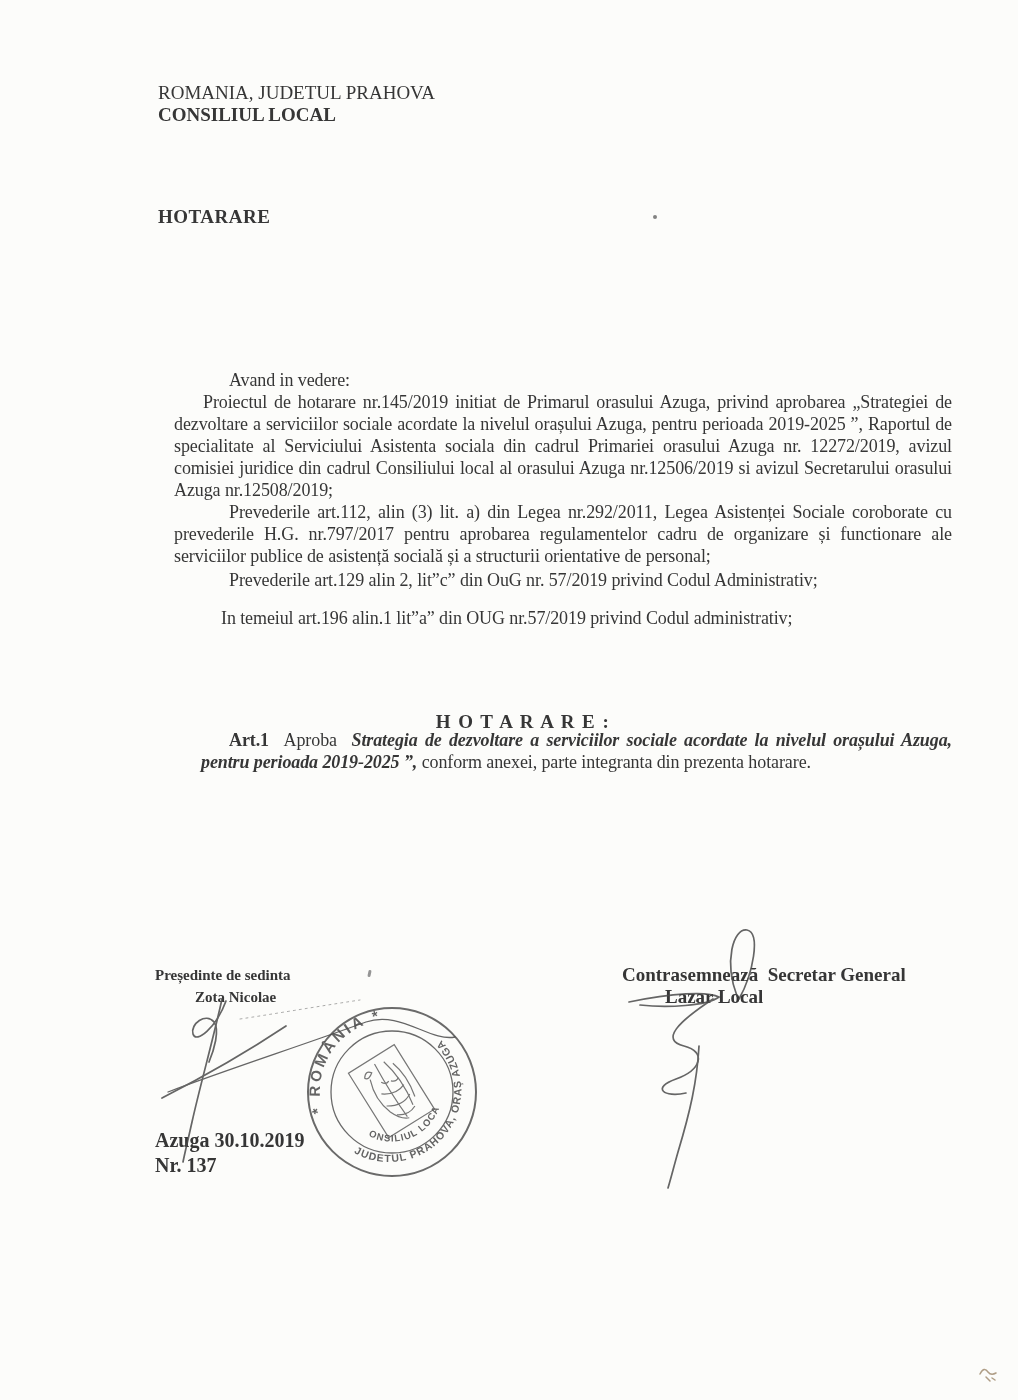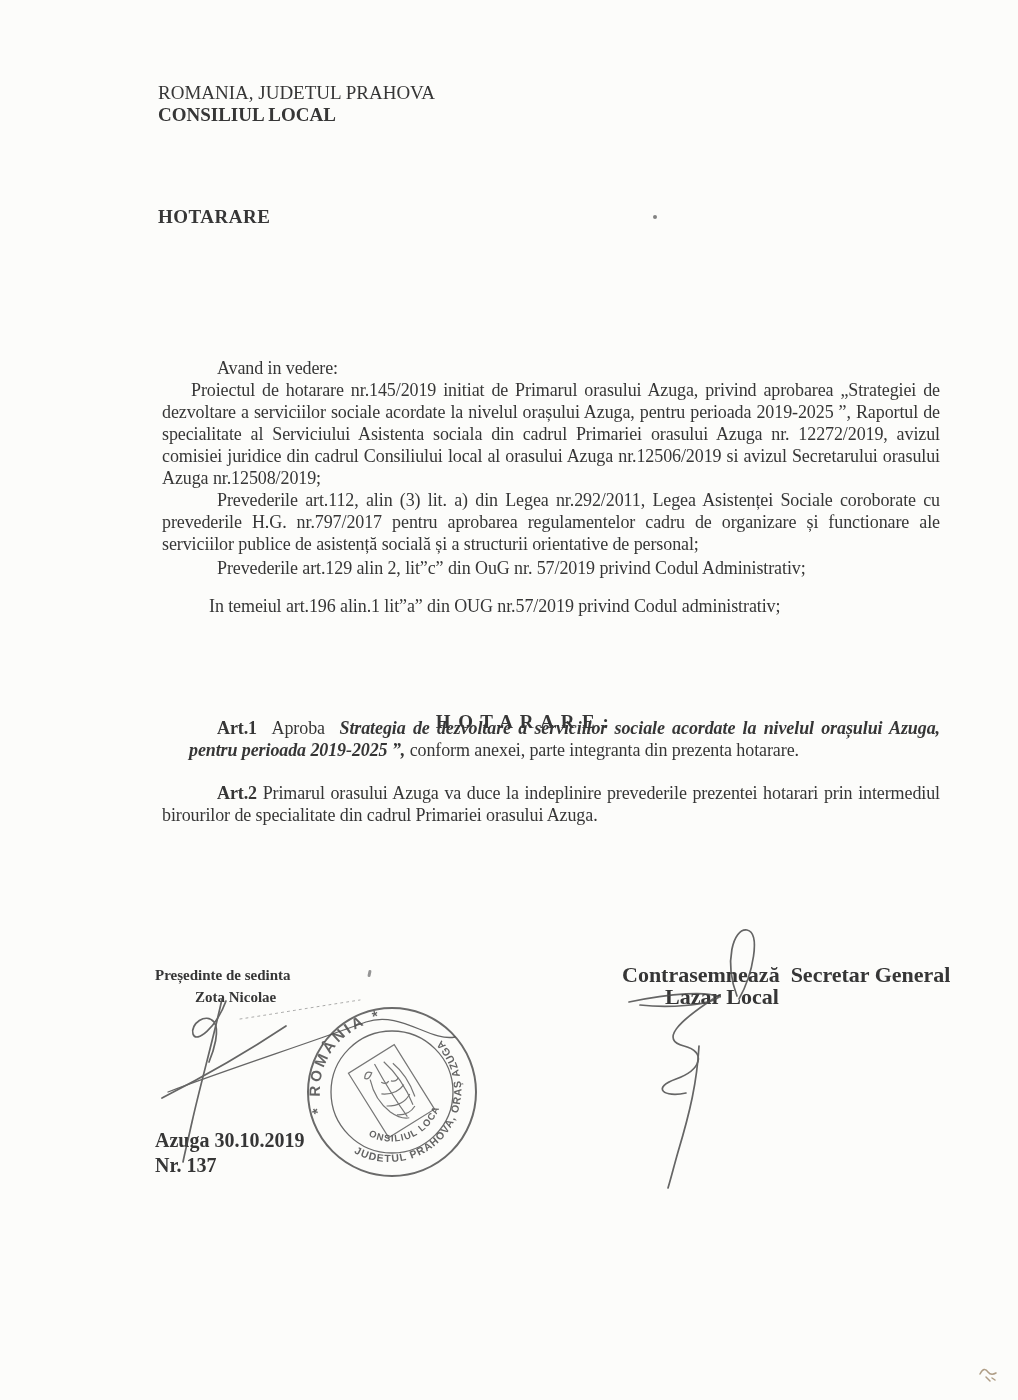--- a/index.html
+++ b/index.html
@@ -10,21 +10,21 @@
     color:#363636;
   }
   .blk { position:absolute; }
   .line { display:block; }
   .b { font-weight:bold; }
   .bi { font-weight:bold; font-style:italic; }
   .prewrap { white-space:pre-wrap; }
   .para {
     position:absolute; left:158px; width:778px;
     font-size:18px; line-height:22px; letter-spacing:-0.1px;
-    text-align:justify; margin:4px;
+    text-align:justify; margin:16px;
   }
   
   [data-name="letterhead"] { left:158px; top:62px; font-size:19px; line-height:22px;margin-top:20px; }
   
   [data-name="doc-title"] { left:158px; top:206px; width:680px; text-align:left;
       font-size:19px; letter-spacing:0.5px; }
   [data-name="title-stray-dot"] { left:653px; top:215px; width:4px; height:4px;
       background:#5a5a5a; border-radius:50%; opacity:.75; }
   [data-name="doc-subtitle"] { left:185px; top:229px; width:748px; font-size:18px;
       line-height:22px; text-align:justify; letter-spacing:-0.2px; }
@@ -36,21 +36,21 @@
   [data-name="preamble-p4"]      { top:591px; text-indent:47px; }
   [data-name="adoption-line"]    { top:633px; text-indent:63px; font-weight:bold; font-size:18.5px; }
   [data-name="decision-heading"] { left:158px; top:671px; width:730px; text-align:center;
       font-weight:bold; font-size:19px; letter-spacing:1.5px;margin-top:40px; }
   
   [data-name="article-1"] { top:713px; left:158px; padding-left:27px; width:751px; text-indent:28px; }
   [data-name="article-2"] { top:778px; text-indent:55px; }
   
   [data-name="signature-left"]  { left:155px; top:964px; font-size:15px; line-height:22px; font-weight:bold; }
   [data-name="signature-left"] .name { padding-left:40px; }
-  [data-name="signature-right"] { left:622px; top:964px; font-size:22px; line-height:22px; font-weight:bold; }
+  [data-name="signature-right"] { left:622px; top:964px; font-size:19px; line-height:22px; font-weight:bold; }
   [data-name="signature-right"] .name { padding-left:43px; }
   [data-name="sedinta-stray-mark"] { left:368px; top:970px; width:3px; height:7px;
       background:#6a6a6a; border-radius:2px; transform:rotate(12deg); opacity:.7; }
   
   [data-name="issue-block"] { left:155px; top:1128px; font-size:20px; line-height:25px; font-weight:bold; }
   
   [data-name="council-stamp"] { position:absolute; left:304px; top:1004px; width:176px; height:176px; }
   .stamp-text text { font-family:"Liberation Sans","DejaVu Sans",sans-serif; font-weight:bold; }
   [data-name="signatures-overlay"] { position:absolute; left:0; top:0; width:1018px; height:1400px;
       pointer-events:none; }
@@ -70,21 +70,20 @@
 
   <p class="para" data-name="preamble-intro">Avand in vedere:</p>
   <p class="para" data-name="preamble-p1">Proiectul de hotarare nr.145/2019 initiat de Primarul orasului Azuga,  privind aprobarea „Strategiei de dezvoltare a serviciilor sociale  acordate la nivelul orașului Azuga, pentru perioada 2019-2025 ”, Raportul de specialitate al Serviciului Asistenta sociala din cadrul Primariei orasului Azuga nr. 12272/2019, avizul comisiei juridice  din cadrul Consiliului local al orasului Azuga nr.12506/2019 si avizul  Secretarului orasului Azuga nr.12508/2019;</p>
   <p class="para" data-name="preamble-p2">Prevederile art.112, alin (3) lit. a) din Legea nr.292/2011, Legea Asistenței Sociale coroborate cu prevederile H.G. nr.797/2017 pentru aprobarea regulamentelor cadru de organizare și functionare ale serviciilor publice de asistență socială și a structurii orientative de personal;</p>
   <p class="para" data-name="preamble-p3">Prevederile art.129 alin 2, lit”c” din OuG nr. 57/2019 privind Codul Administrativ;</p>
   <p class="para" data-name="preamble-p4">In temeiul art.196 alin.1 lit”a” din OUG nr.57/2019 privind Codul administrativ;</p>
   <div class="blk" data-name="decision-heading">H O T A R A R E :</div>
 
   <p class="para" data-name="article-1"><span class="b" data-name="article-1-label">Art.1</span>&nbsp;&nbsp;<span data-name="article-1-intro">Aproba</span>&nbsp;&nbsp;<span class="bi" data-name="article-1-emphasis">Strategia  de dezvoltare a serviciilor sociale  acordate la nivelul orașului Azuga, pentru perioada 2019-2025 ”,</span> <span data-name="article-1-rest">conform anexei, parte integranta din prezenta hotarare.</span></p>
 
-  <p class="para" data-name="article-2"><span class="b" data-name="article-2-label">Art.2</span> <span data-name="article-2-text">Primarul orasului Azuga va duce la indeplinire prevederile prezentei hotarari prin intermediul birourilor de specialitate din cadrul Primariei orasului Azuga.</span></p>
 
   <div class="blk" data-name="signature-left">
     <span class="line" data-name="signature-left-role">Președinte de sedinta</span>
     <span class="line name" data-name="signature-left-name">Zota Nicolae</span>
   </div>
   <div class="blk" data-name="sedinta-stray-mark"></div>
   <div class="blk" data-name="signature-right">
     <span class="line prewrap" data-name="signature-right-role">Contrasemnează  Secretar General</span>
     <span class="line name" data-name="signature-right-name">Lazar Local</span>
   </div>

